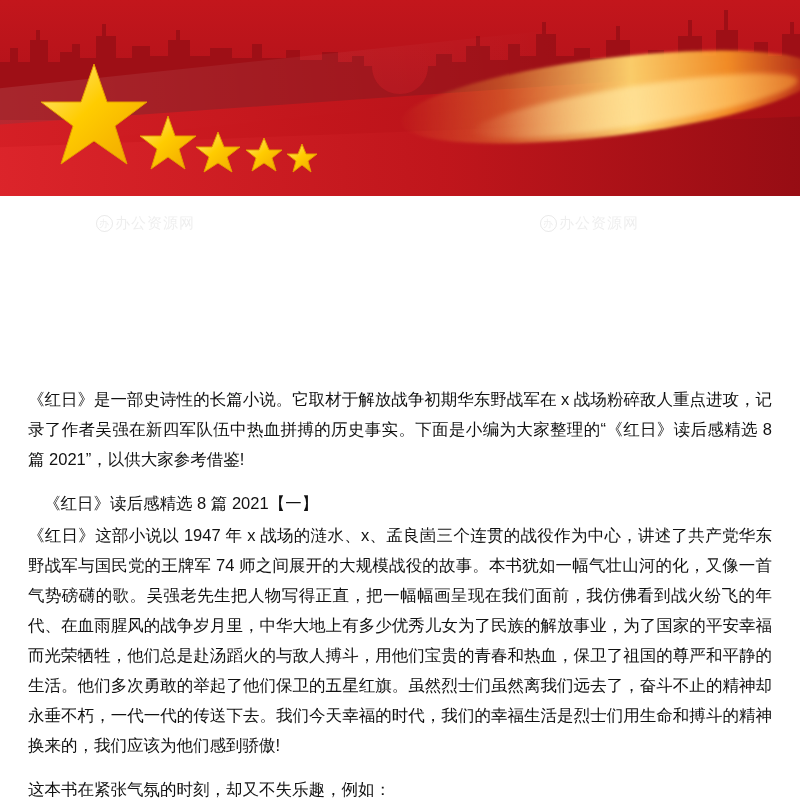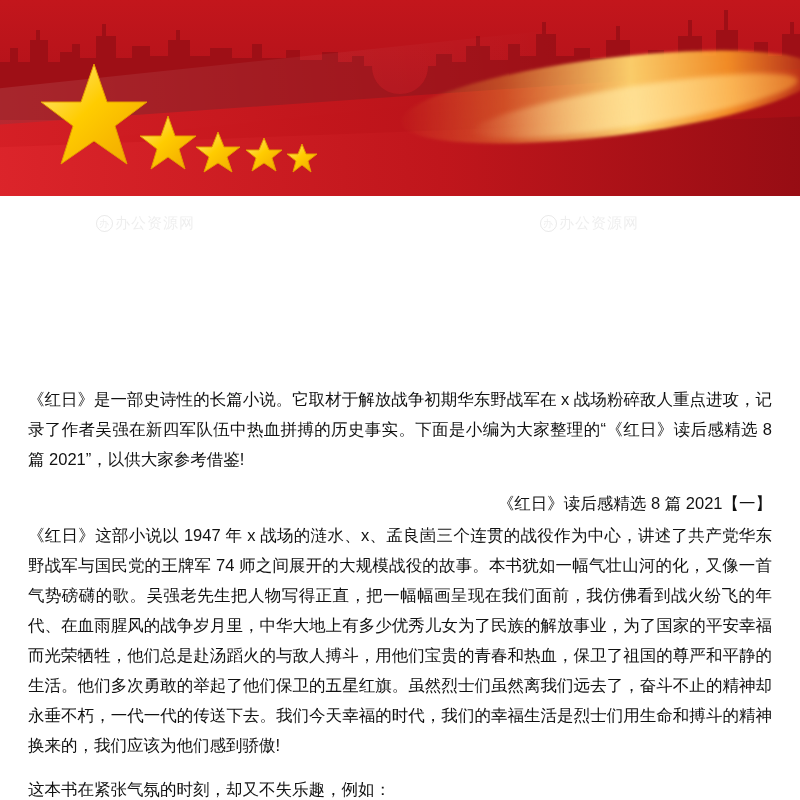--- a/index.html
+++ b/index.html
@@ -121,24 +121,23 @@
     font-size: 16.5px;
     line-height: 30px;
     font-family: "Liberation Sans", sans-serif;
   }
   .para {
     margin: 0 0 14px 0;
     text-align: justify;
     text-justify: inter-ideograph;
   }
   .heading {
-    margin: 0 0 2px 0;
+    margin: 0 0 2px 16px;
     font-size: 16.5px;
     line-height: 30px;
-    text-align: right;
   }
   .clip-bottom {
     overflow: hidden;
     max-height: 34px;
   }
 </style>
 </head>
 <body>
 
 <div class="banner">

